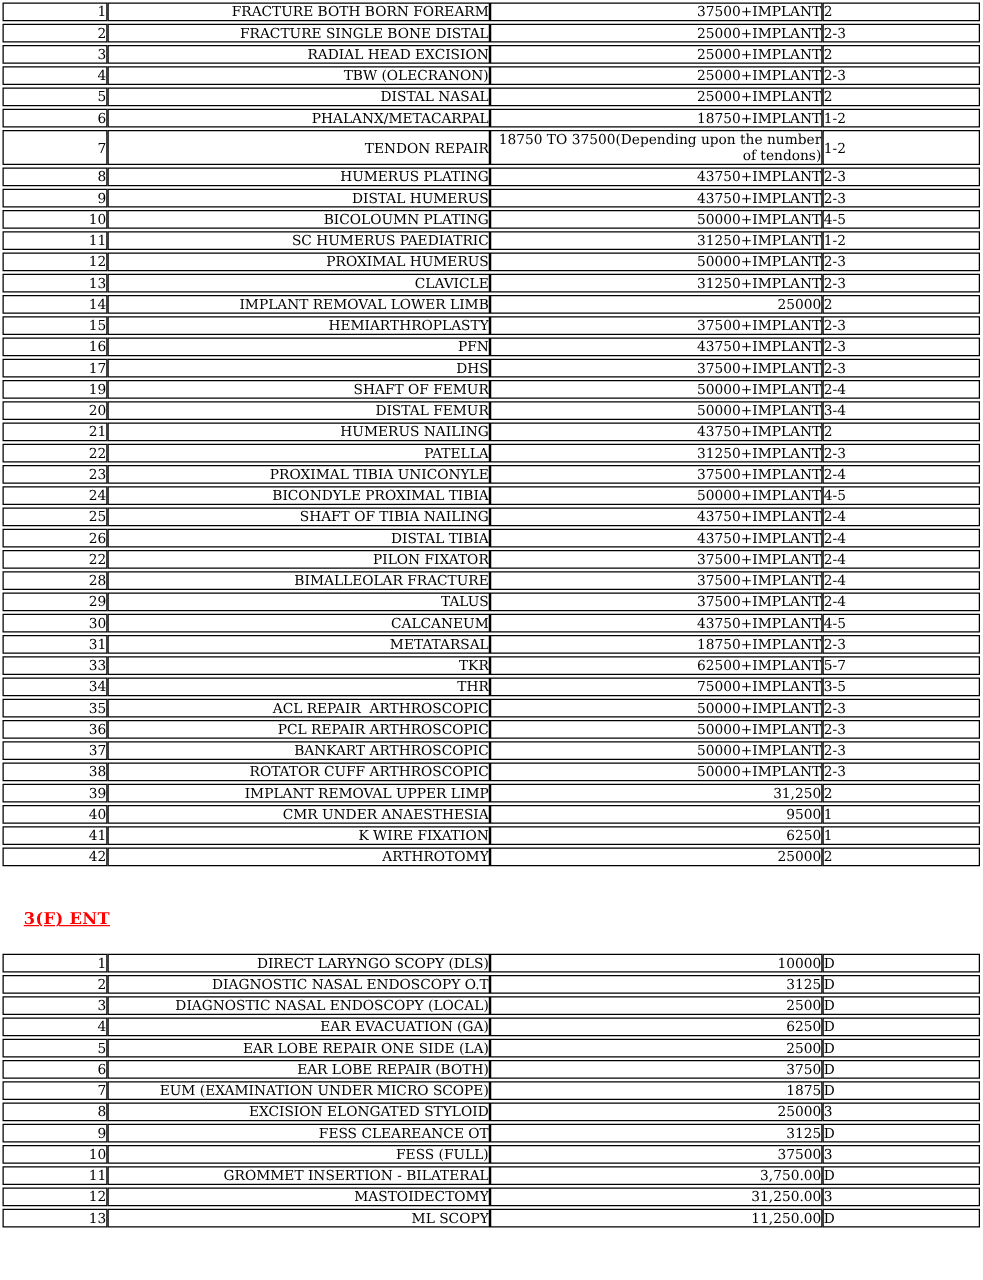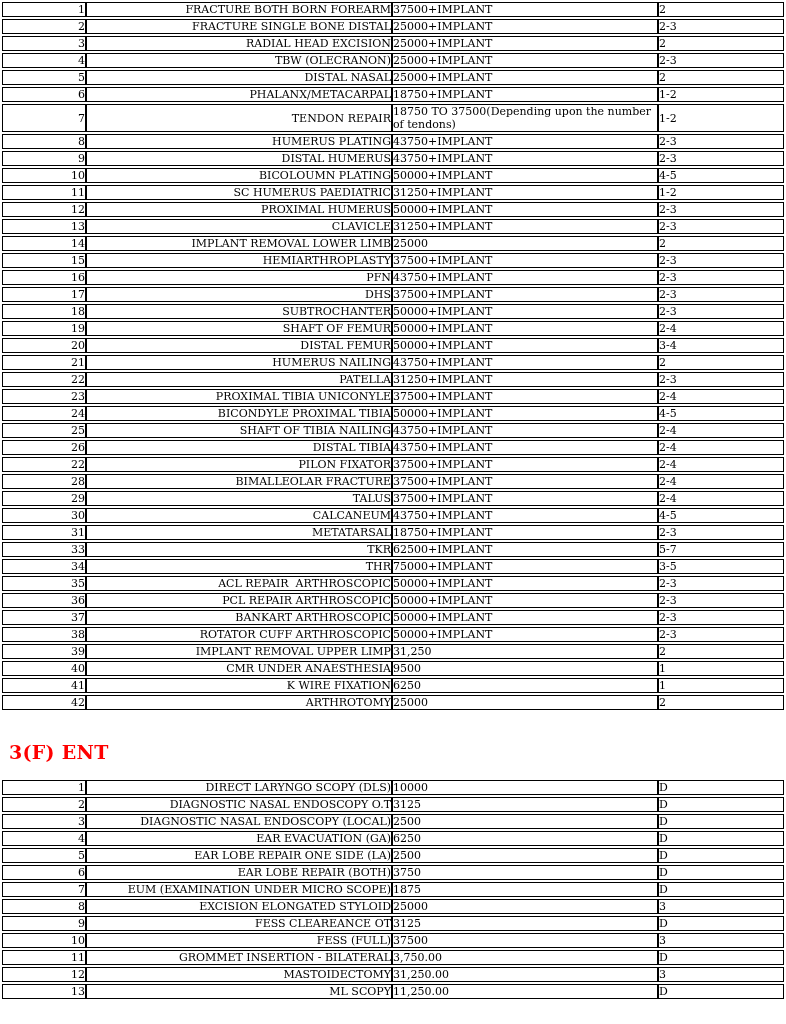--- a/index.html
+++ b/index.html
@@ -28,27 +28,28 @@
   table.fee-table td {
     border: 1px solid #000000;
     box-sizing: border-box;
     padding: 0;
     height: 15px;
     vertical-align: middle;
     overflow: hidden;
   }
   td.col-num   { text-align: right; padding-right: 3px; white-space: pre; }
   td.col-name  { text-align: right;  padding-left: 3px;  white-space: pre-wrap; }
-  td.col-price { padding-right: 4px; padding-left: 45px; white-space: pre-wrap; }
+  td.col-price { text-align: right; padding-right: 4px; padding-left: 45px; white-space: pre-wrap; }
   td.col-days  { text-align: left;  padding-left: 3px;  white-space: pre; }
   .ent-heading {
-    margin: 33px 0 18px 9px;
-    font-size: 19px;
+    margin: 33px 0 18px 19px;
+    font-size: 13px;
     line-height: 15px;
     font-weight: bold;
+    text-decoration: underline;
     letter-spacing: 0.3px;
   }
 </style>
 </head>
 <body style="background: rgb(255, 255, 255);">
 
 <div class="page">
 
   <table class="fee-table">
     <colgroup>
@@ -154,26 +155,20 @@
           <td class="col-price">43750+IMPLANT</td>
           <td class="col-days">2-3</td>
         </tr>
         <tr>
           <td class="col-num">17</td>
           <td class="col-name">DHS</td>
           <td class="col-price">37500+IMPLANT</td>
           <td class="col-days">2-3</td>
         </tr>
         <tr>
-          <td class="col-num">18</td>
-          <td class="col-name">SUBTROCHANTER</td>
-          <td class="col-price">50000+IMPLANT</td>
-          <td class="col-days">2-3</td>
-        </tr>
-        <tr>
           <td class="col-num">19</td>
           <td class="col-name">SHAFT OF FEMUR</td>
           <td class="col-price">50000+IMPLANT</td>
           <td class="col-days">2-4</td>
         </tr>
         <tr>
           <td class="col-num">20</td>
           <td class="col-name">DISTAL FEMUR</td>
           <td class="col-price">50000+IMPLANT</td>
           <td class="col-days">3-4</td>

